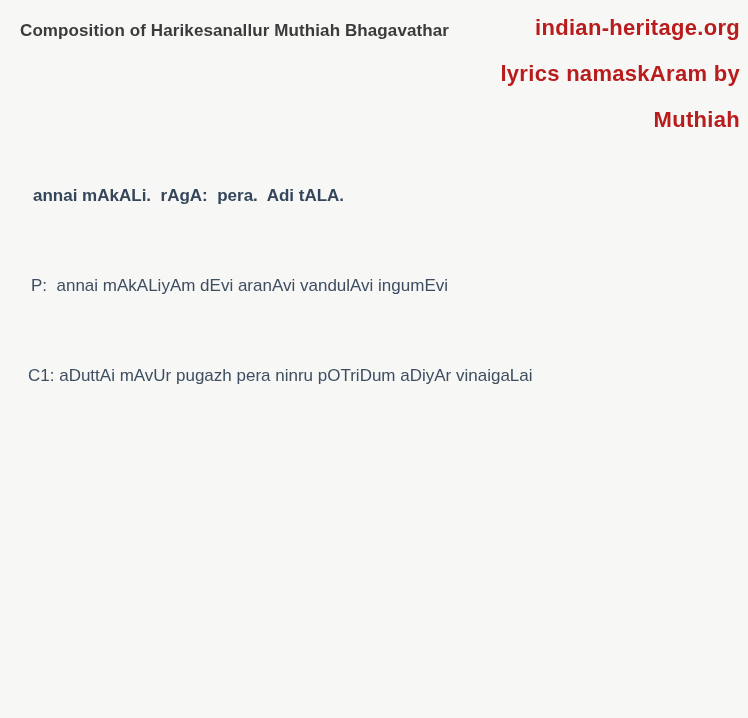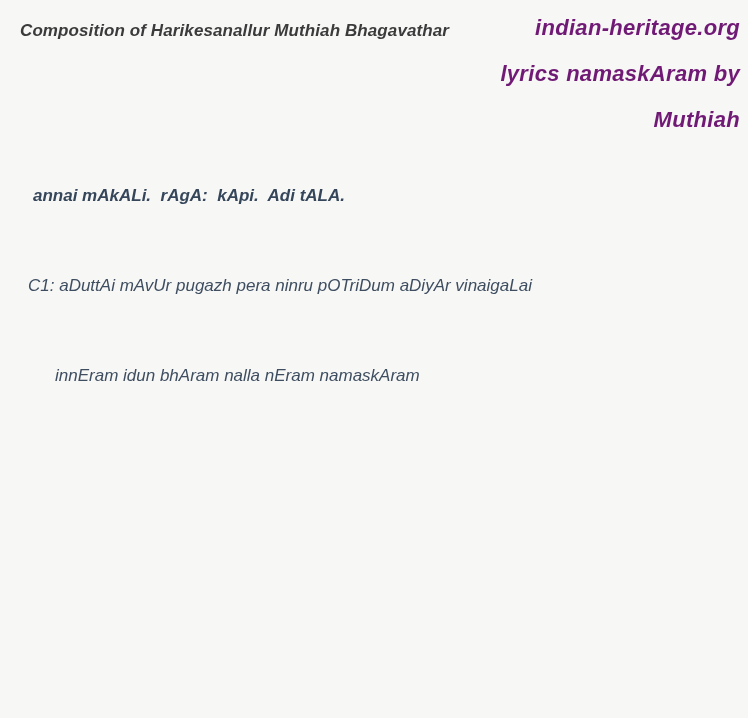--- a/index.html
+++ b/index.html
@@ -11,38 +11,37 @@
     height: 718px;
     background: #f7f7f6;
     font-family: "Liberation Sans", sans-serif;
     overflow: hidden;
     position: relative;
   }
   .page {
     position: relative;
     width: 748px;
     height: 718px;
-    font-style: italic;
   }
   .page-title {
     position: absolute;
     top: 21px;
     left: 20px;
     margin: 0;
     font-size: 17px;
     font-weight: 700;
     color: #3b3b3b;
     letter-spacing: 0.1px;
   }
   .watermark {
     position: absolute;
     top: 5px;
     right: 8px;
     text-align: right;
-    color: #701a75;
+    color: #b91c1c;
     font-size: 22px;
     font-weight: 700;
     line-height: 46px;
     letter-spacing: 0.3px;
   }
   .lyrics {
     position: absolute;
     top: 121px;
     left: 28px;
     right: 10px;
@@ -73,23 +72,23 @@
 
   <h1 class="page-title">Composition of Harikesanallur Muthiah Bhagavathar</h1>
 
   <div class="watermark">
     <div>indian-heritage.org</div>
     <div>lyrics namaskAram by</div>
     <div>Muthiah</div>
   </div>
 
   <div class="lyrics">
-    <div class="line title">annai mAkALi.  rAgA:  kApi.  Adi tALA.</div>
+    <div class="line title">annai mAkALi.  rAgA:  pera.  Adi tALA.</div>
+    <div class="line p-line">P:  annai mAkALiyAm dEvi aranAvi vandulAvi ingumEvi</div>
     <div class="line">C1: aDuttAi mAvUr pugazh pera ninru pOTriDum aDiyAr vinaigaLai</div>
-    <div class="line cont">innEram idun bhAram nalla nEram namaskAram</div>
     
     
     
     
     
     
     
     
     
     

